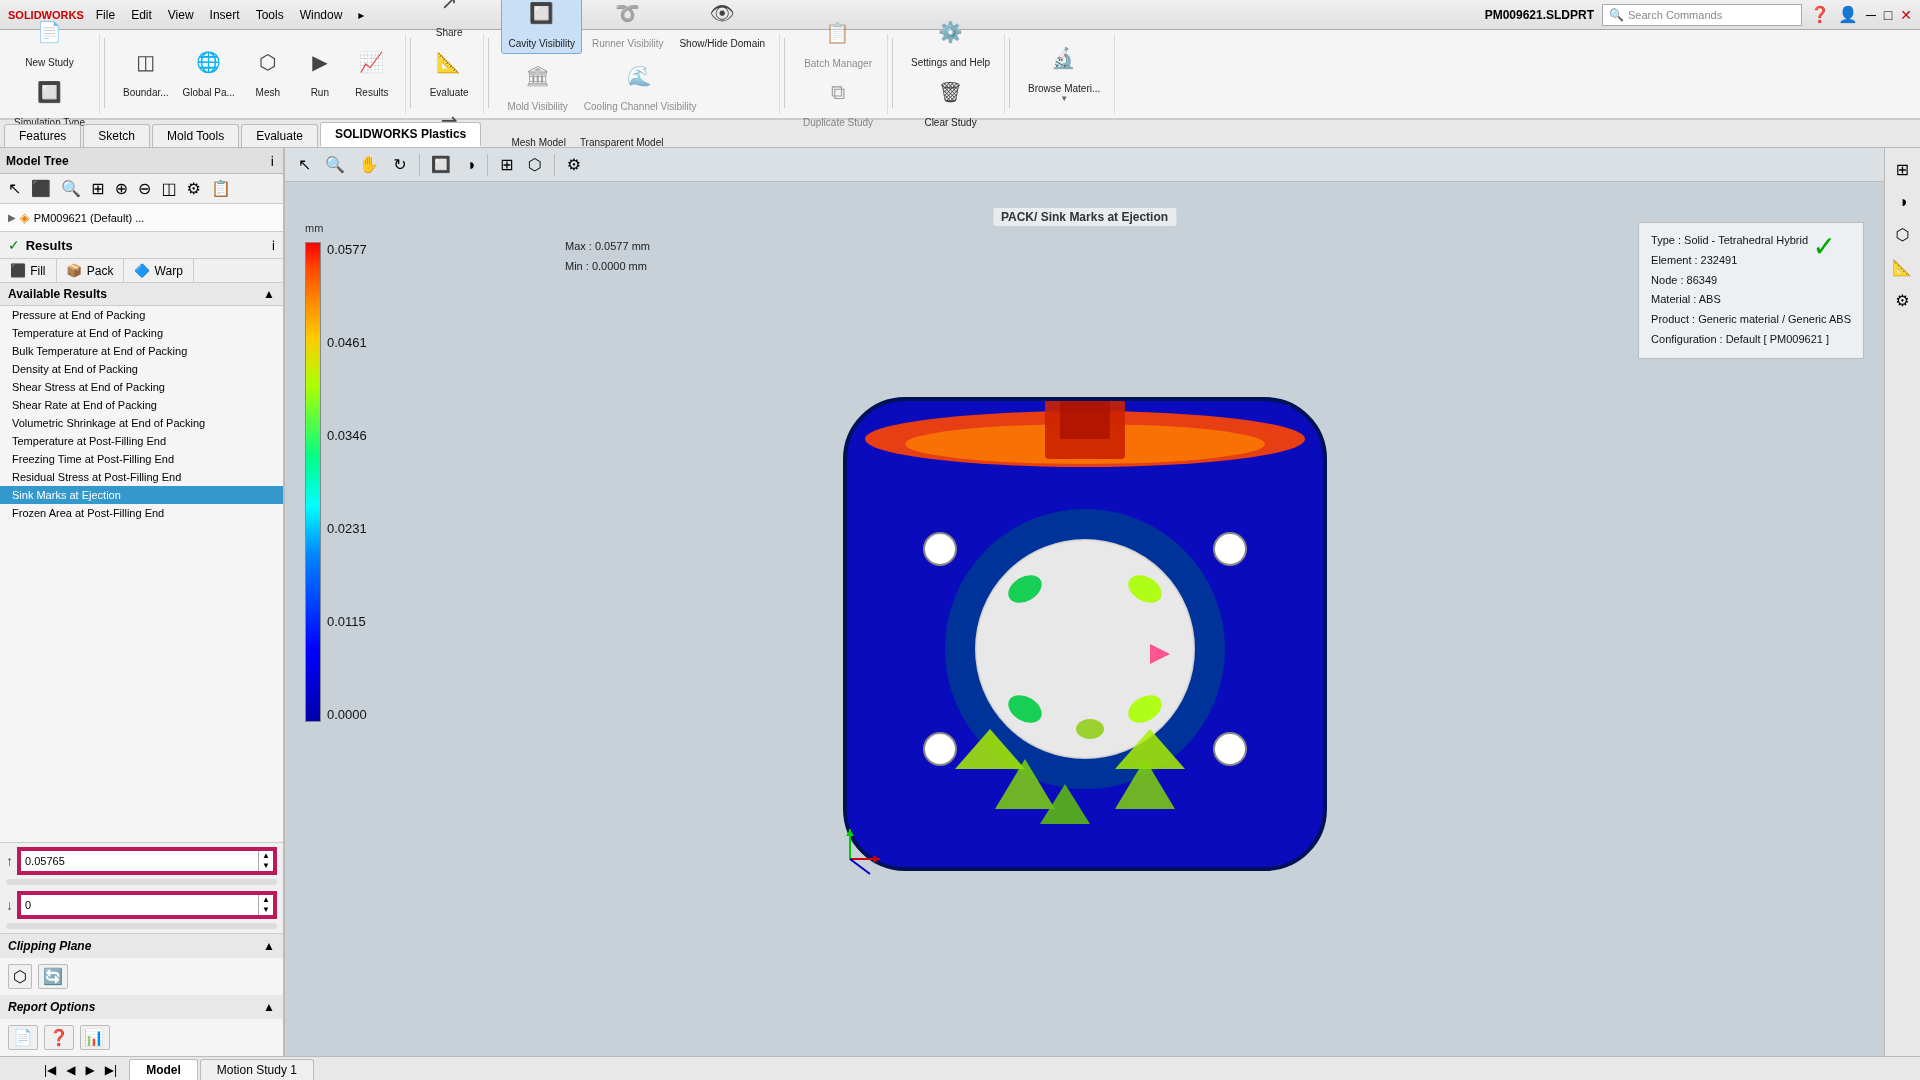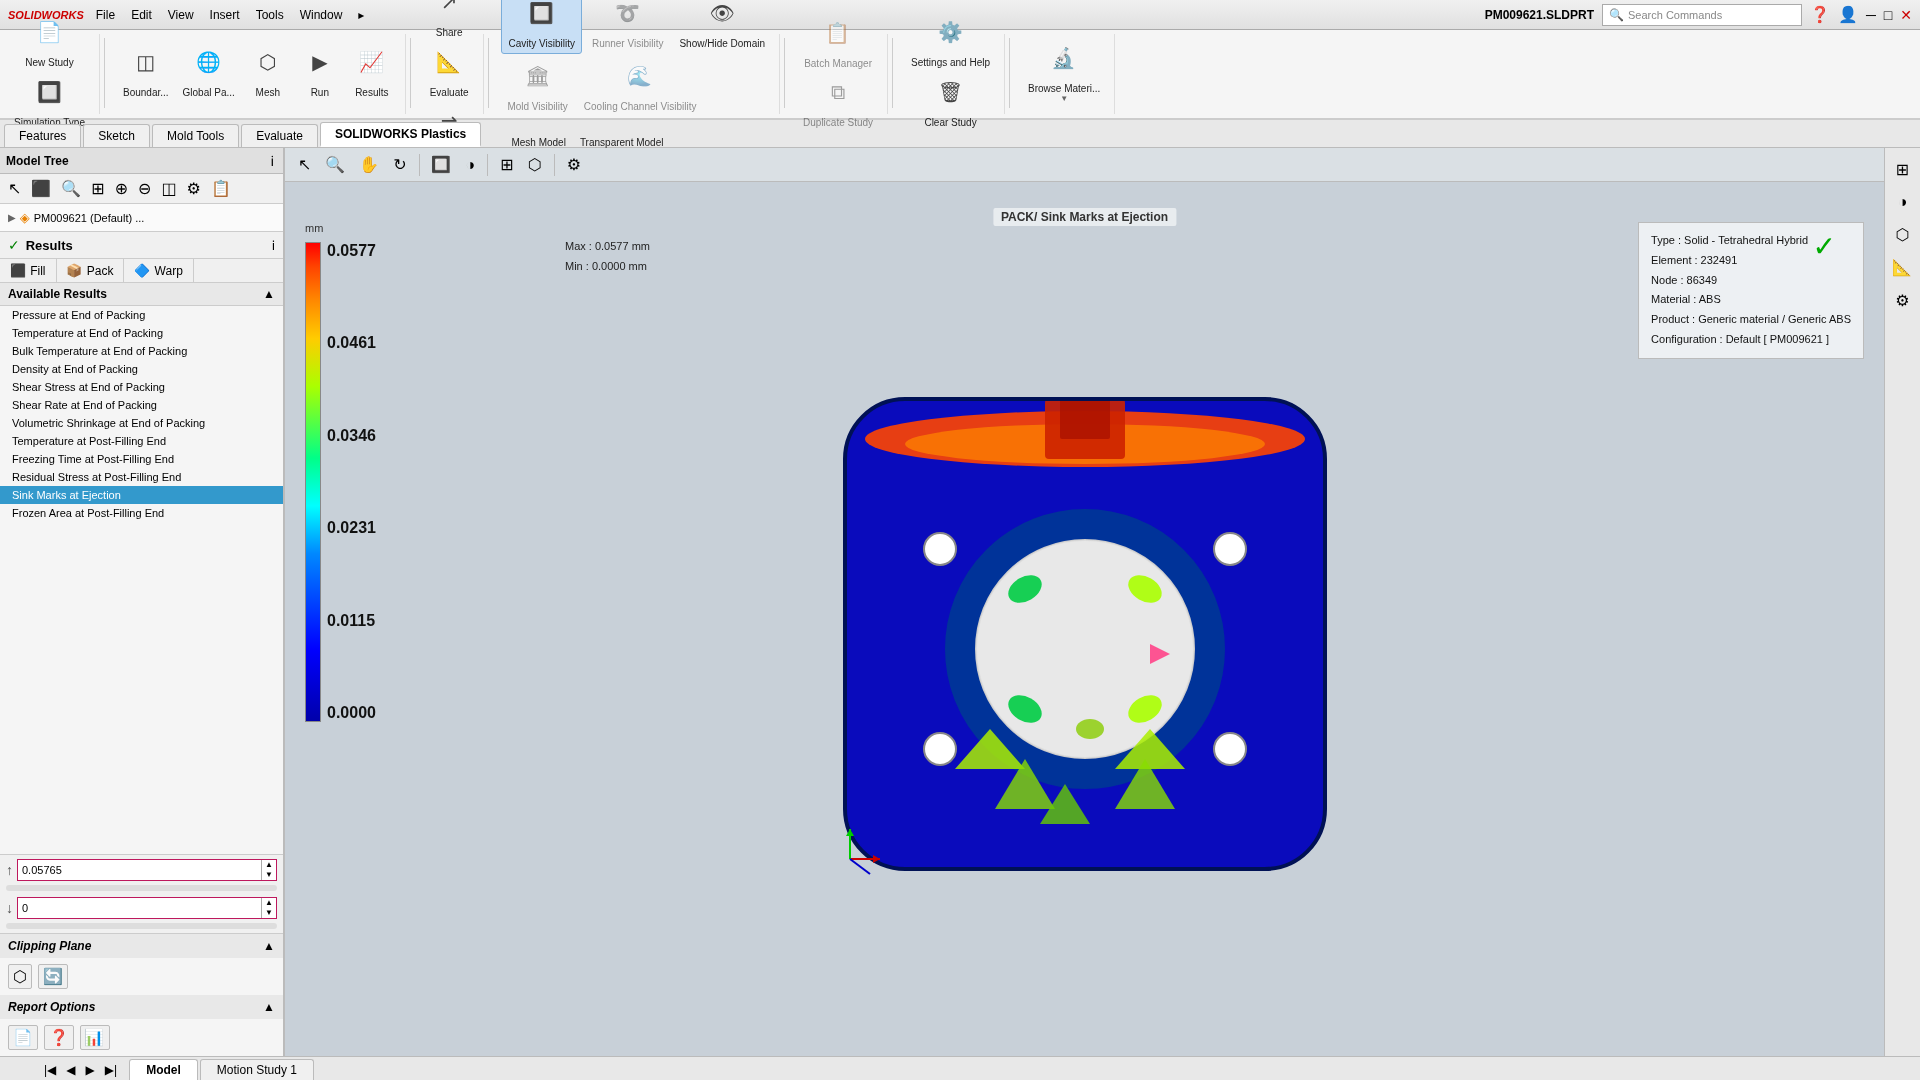--- a/index.html
+++ b/index.html
@@ -4,21 +4,21 @@
   <style>
     * { margin: 0; padding: 0; box-sizing: border-box; }
     body { width: 1920px; height: 1080px; overflow: hidden; font-family: 'Segoe UI', Arial, sans-serif; font-size: 12px; background: #d4d0c8; }
 
     
     #menu-bar {
       display: flex; align-items: center; height: 30px;
       background: linear-gradient(180deg, #f0f0f0 0%, #e0e0e0 100%);
       border-bottom: 1px solid #aaa; padding: 0 8px; gap: 12px;
     }
-    #menu-bar .logo { font-weight: bold; color: #cc0000; font-size: 11px; font-style: italic; }
+    #menu-bar .logo { font-weight: bold; color: #cc0000; font-size: 11px; }
     #menu-bar .menu-items { display: flex; gap: 16px; font-size: 12px; justify-content: space-between; }
     #menu-bar .menu-items span { cursor: pointer; }
     .title-bar-right { margin-left: auto; display: flex; align-items: center; gap: 8px; font-size: 12px; }
     .search-commands-box {
       display: flex; align-items: center; border: 1px solid #aaa;
       background: white; padding: 2px 6px; width: 200px; height: 22px;
     }
 
     
     #toolbar {
@@ -103,21 +103,21 @@
       overflow: hidden; text-overflow: ellipsis;
     }
     .result-item.selected { background: #3399cc; color: white; }
 
     
     #num-inputs { padding: 4px 6px; background: #f0f0f0; border-top: 1px solid #ccc; }
     .num-input-row {
       display: flex; align-items: center; gap: 4px; margin-bottom: 4px;
     }
     .num-input-icon { font-size: 14px; color: #555; }
-    .num-input-wrapper { flex: 1; display: flex; border: 1px solid #be185d; background: white; }
+    .num-input-wrapper { flex: 1; display: flex; border: 4px solid #be185d; background: white; }
     .num-input-wrapper input {
       flex: 1; border: none; padding: 2px 4px; font-size: 11px; outline: none;
     }
     .num-spin { display: flex; flex-direction: column; border-left: 1px solid #aaa; }
     .num-spin span { font-size: 8px; padding: 1px 3px; cursor: pointer; line-height: 1; }
     .num-slider { width: 100%; height: 6px; background: #ddd; margin-top: 2px; border-radius: 3px; }
 
     
     #clipping-section { border-top: 1px solid #ccc; }
     .section-header {
@@ -159,21 +159,21 @@
       background: linear-gradient(to bottom,
         #ff0000 0%, #ff4400 5%, #ff8800 12%, #ffcc00 20%,
         #aaff00 30%, #00ff88 45%, #00ffff 55%,
         #0088ff 65%, #0044ff 75%, #0000ff 85%, #0000aa 100%
       );
       border: 1px solid #888;
     }
     .scale-labels {
       position: absolute; left: 22px; top: 0; height: 480px;
       display: flex; flex-direction: column; justify-content: space-between;
-      font-size: 16px; color: #111; font-weight: bold;
+      font-size: 13px; color: #111;
     }
     .scale-label { white-space: nowrap; }
     #mm-label { position: absolute; left: 0; top: -20px; font-size: 11px; color: #333; }
 
     
     #model-stats {
       position: absolute; top: 40px; right: 20px;
       background: rgba(240,242,245,0.92); border: 1px solid #bbb;
       padding: 8px 12px; font-size: 11px; line-height: 1.8;
     }

